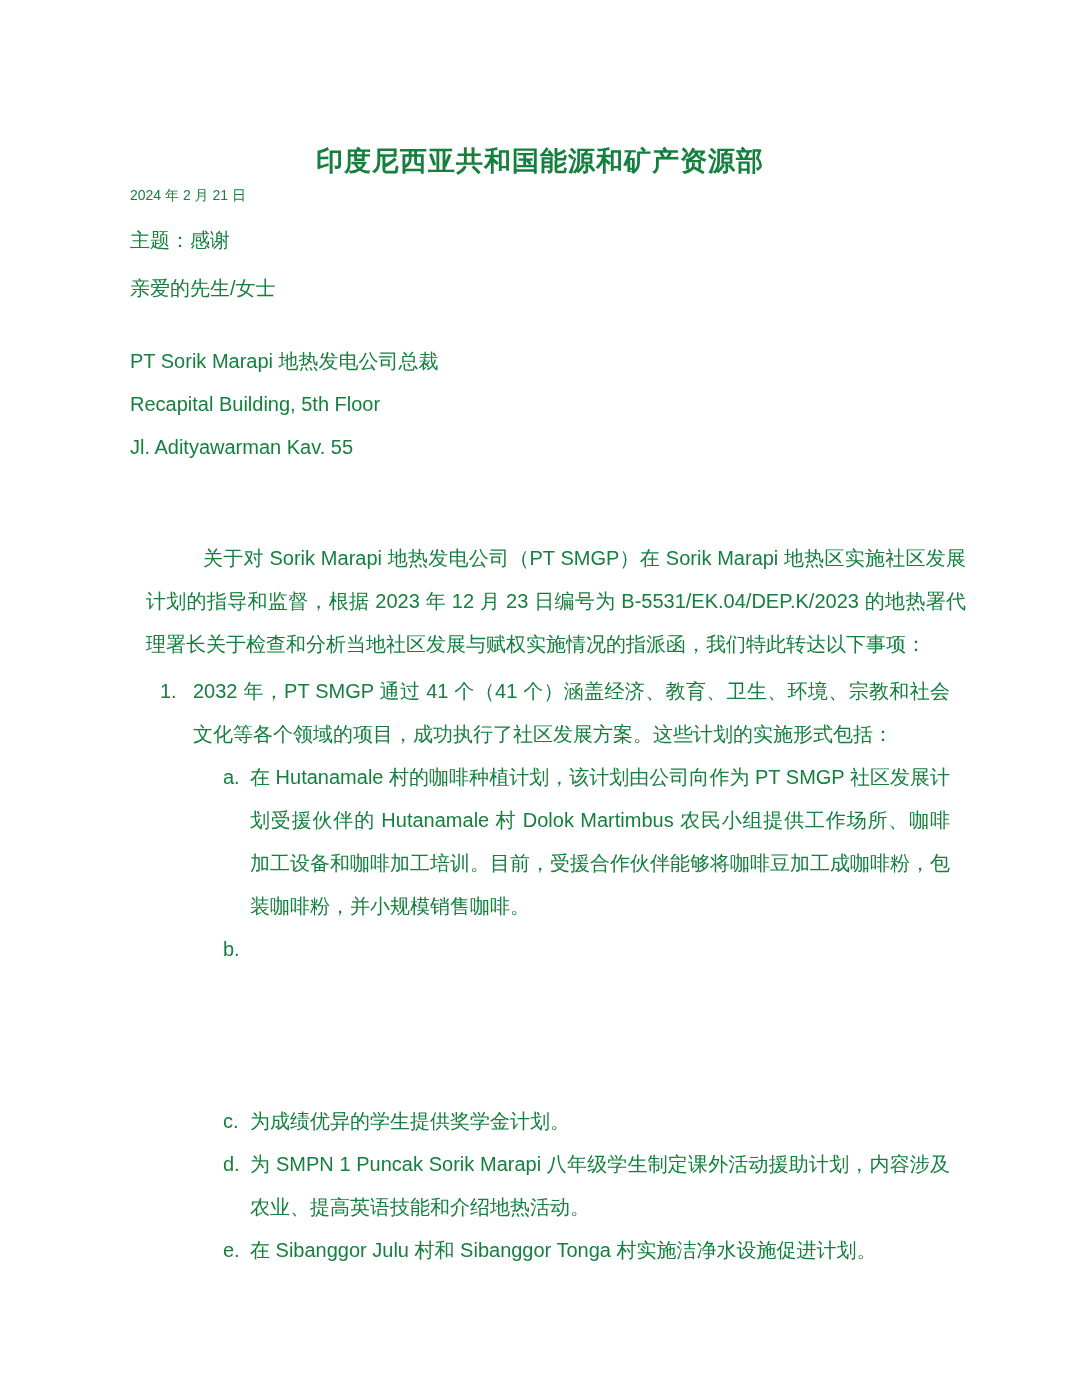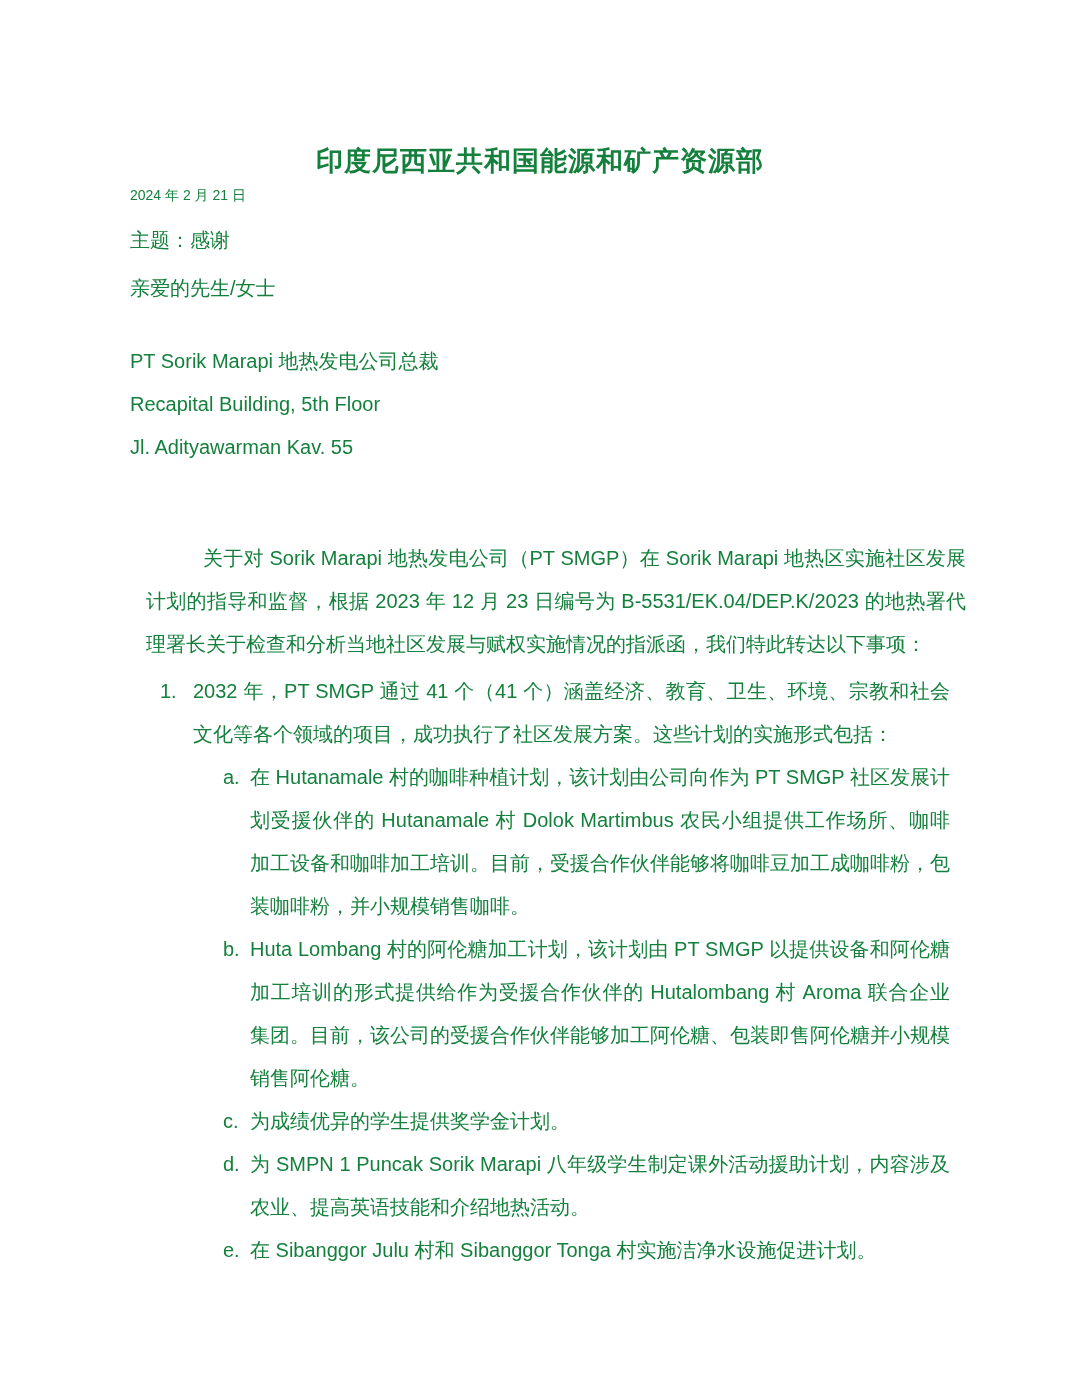--- a/index.html
+++ b/index.html
@@ -89,21 +89,20 @@
     <div class="item-text">2032 年，PT SMGP 通过 41 个（41 个）涵盖经济、教育、卫生、环境、宗教和社会文化等各个领域的项目，成功执行了社区发展方案。这些计划的实施形式包括：</div>
   </div>
 
   <div class="list-item li-sub li-a">
     <span class="marker">a.</span>
     <div class="item-text">在 Hutanamale 村的咖啡种植计划，该计划由公司向作为 PT SMGP 社区发展计划受援伙伴的 Hutanamale 村 Dolok Martimbus 农民小组提供工作场所、咖啡加工设备和咖啡加工培训。目前，受援合作伙伴能够将咖啡豆加工成咖啡粉，包装咖啡粉，并小规模销售咖啡。</div>
   </div>
 
   <div class="list-item li-sub li-b">
     <span class="marker">b.</span>
-    <div class="item-text">Huta Lombang 村的阿伦糖加工计划，该计划由 PT SMGP 以提供设备和阿伦糖加工培训的形式提供给作为受援合作伙伴的 Hutalombang 村 Aroma 联合企业集团。目前，该公司的受援合作伙伴能够加工阿伦糖、包装即售阿伦糖并小规模销售阿伦糖。</div>
   </div>
 
   <div class="list-item li-sub li-c">
     <span class="marker">c.</span>
     <div class="item-text">为成绩优异的学生提供奖学金计划。</div>
   </div>
 
   <div class="list-item li-sub li-d">
     <span class="marker">d.</span>
     <div class="item-text">为 SMPN 1 Puncak Sorik Marapi 八年级学生制定课外活动援助计划，内容涉及农业、提高英语技能和介绍地热活动。</div>

